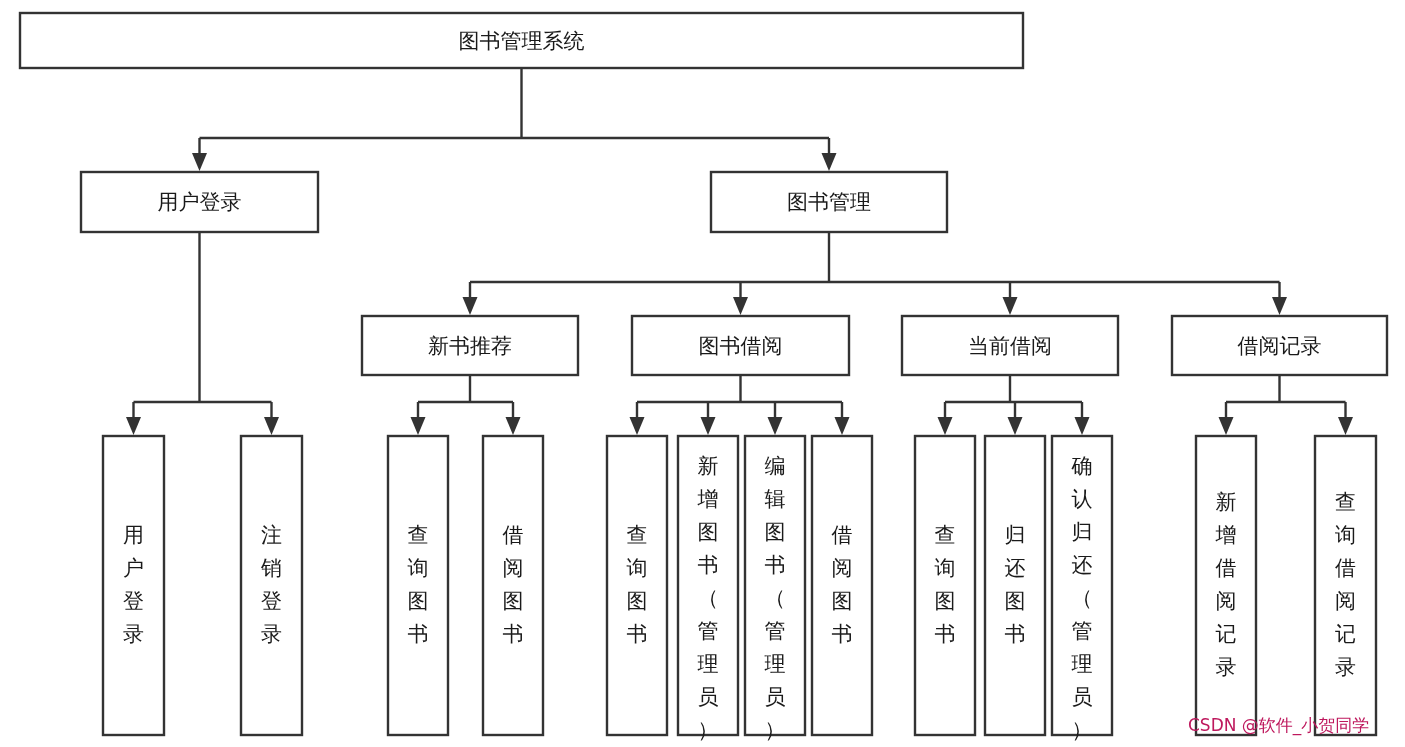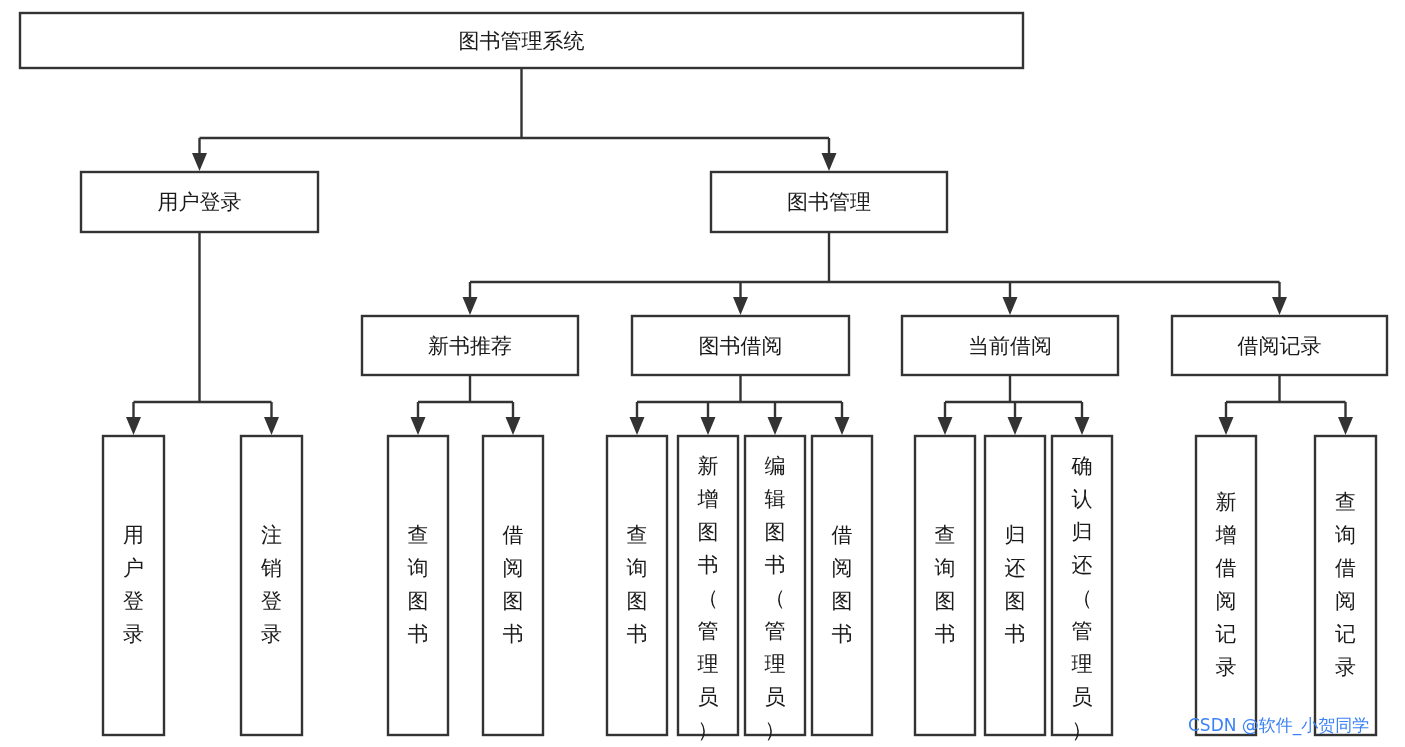--- a/index.html
+++ b/index.html
@@ -46,21 +46,21 @@
     font-family: "DejaVu Sans", "Liberation Sans", sans-serif;
     font-size: 21px;
     fill: #1a1a1a;
     dominant-baseline: middle;
     text-anchor: middle;
   }
   .watermark {
     position: absolute;
     font-family: "DejaVu Sans", "Liberation Sans", sans-serif;
     font-size: 17px;
-    color: #3b82f6;
+    color: #be185d;
     white-space: nowrap;
     left: 1188px;
     top: 714px;
     user-select: none;
   }
 </style>
 </head>
 <body>
 
 <div id="diagram-root">

